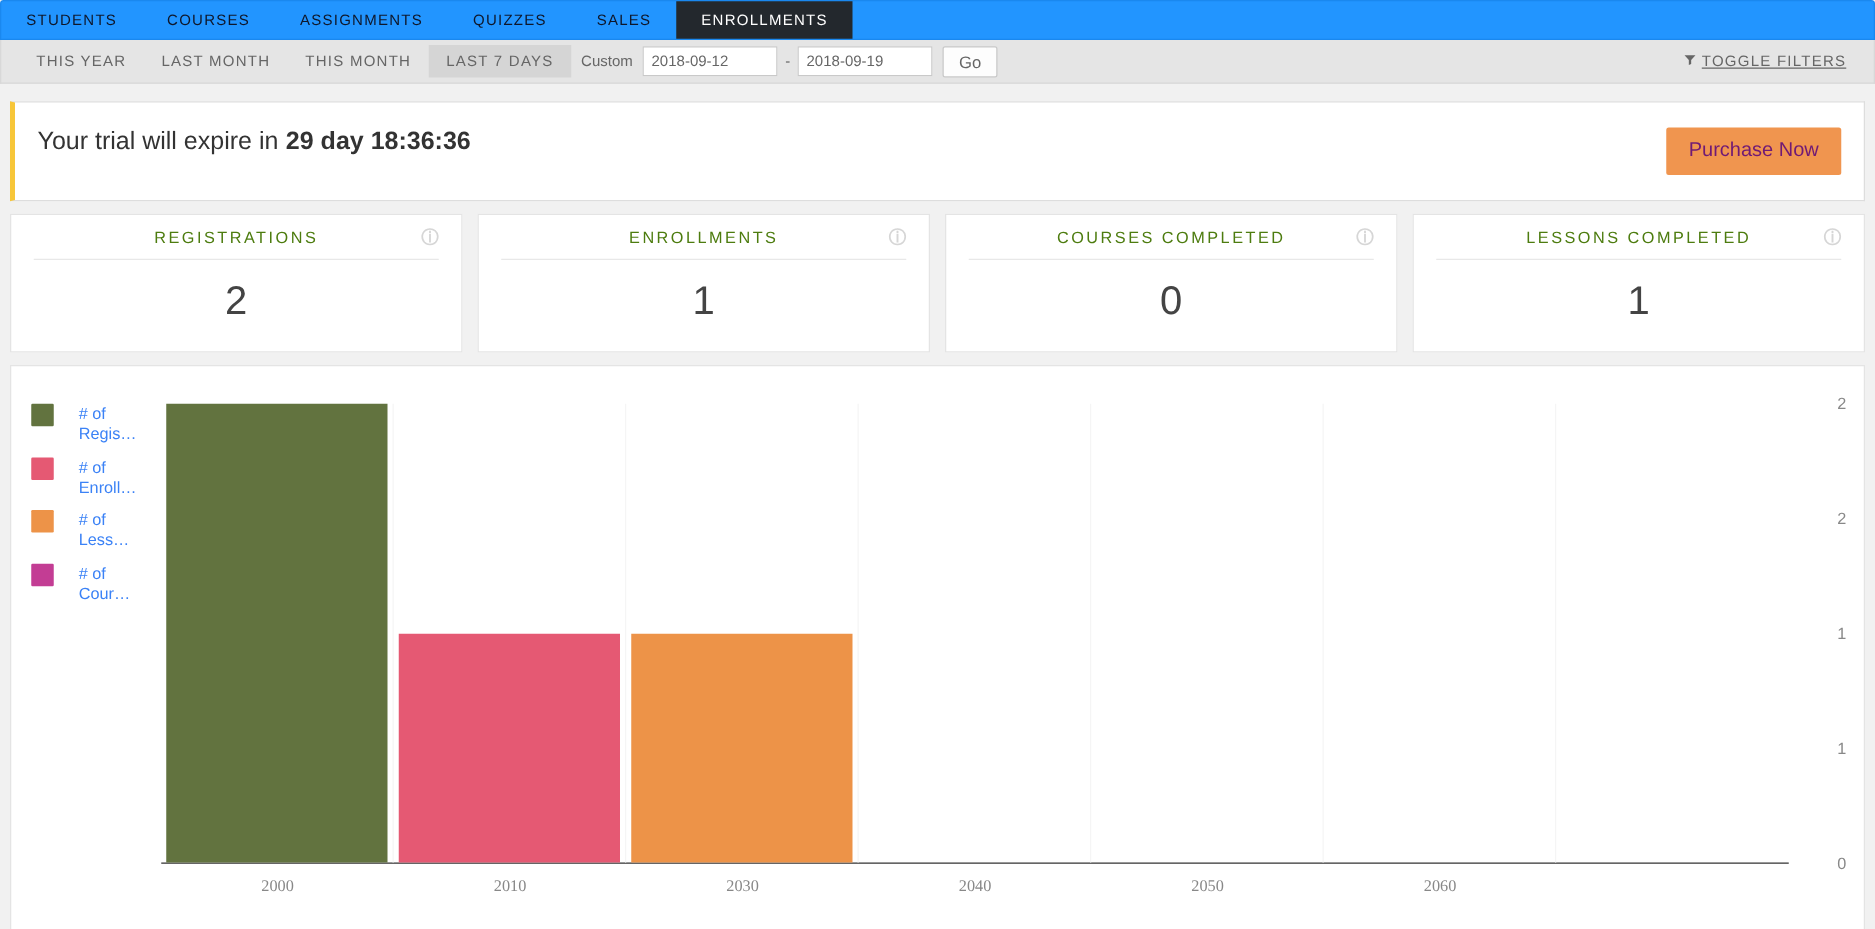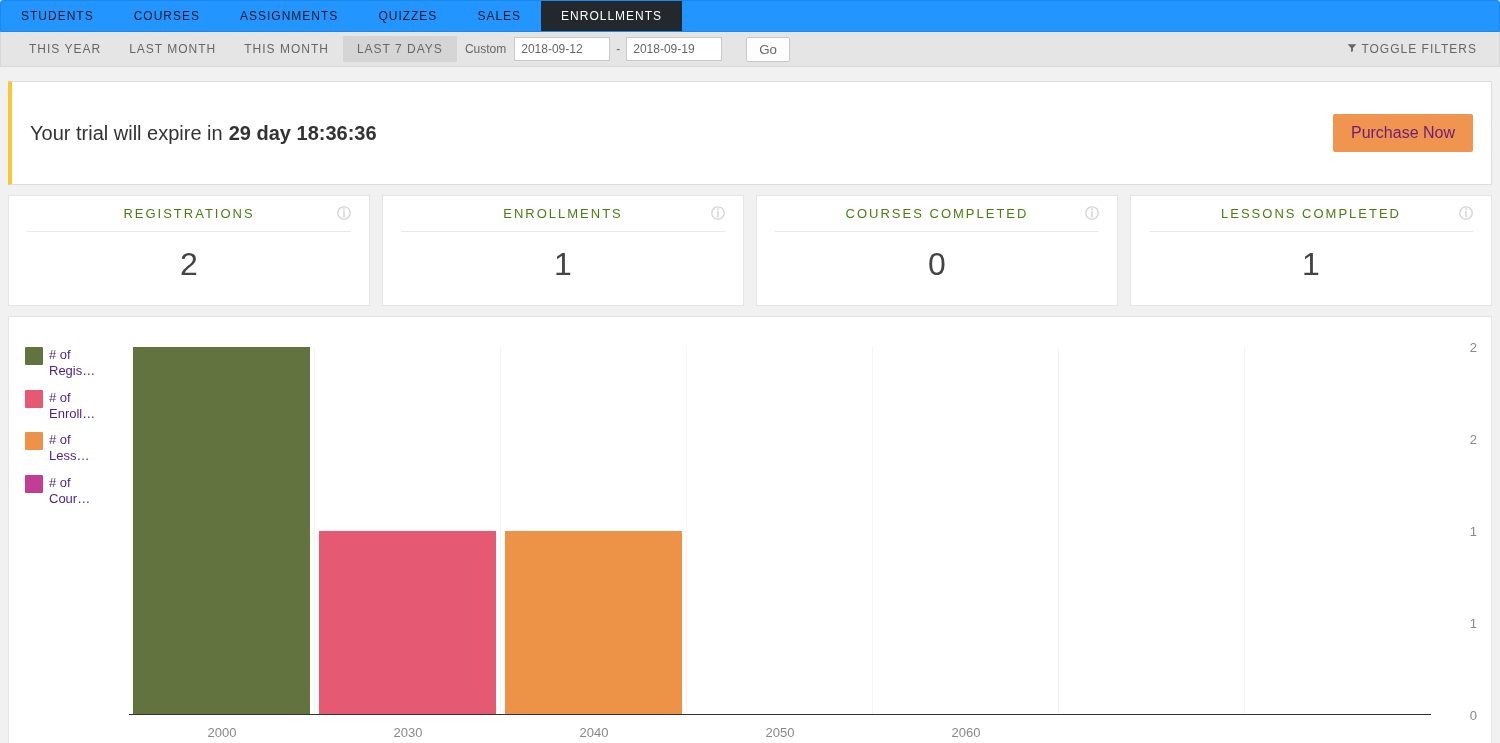--- a/index.html
+++ b/index.html
@@ -51,56 +51,57 @@
   }
   .sub-bar .custom-label {
     padding: 6px 8px;
   }
   .sub-bar input.date {
     font-size: 12px;
     color: #666;
     border: 1px solid #c9c9c9;
     background: #fff;
     padding: 4px 6px;
-    width: 96px;
+    width: 108px;
   }
   .sub-bar .tilde { padding: 0 6px; }
   .sub-bar .go-btn {
     border: 1px solid #c9c9c9;
     background: #fdfdfd;
     padding: 4px 12px;
-    margin-left: 24px;
+    margin-left: 8px;
     border-radius: 2px;
     cursor: pointer;
     color: #666;
   }
   .sub-bar .spacer { flex: 1; }
   .sub-bar .toggle-filters {
     display: flex;
     align-items: flex-start;
     gap: 4px;
     letter-spacing: 1px;
     cursor: pointer;
     padding-right: 8px;
+    text-decoration: underline;
   }
   .funnel-icon {
     width: 10px; height: 10px;
     display: inline-block;
   }
   .funnel-icon svg { width: 10px; height: 10px; fill: #666; }
 
   
   .trial-banner {
     display: flex;
-    align-items: center;
+    align-items: flex-start;
     background: #fff;
     border: 1px solid #ddd;
     border-left: 4px solid #f7c639;
     margin: 14px 8px 0 8px;
-    padding: 32px 18px;
+    padding: 20px 18px;
     font-size: 20px;
     color: #333;
   }
   .trial-banner .bold { font-weight: 600; padding-left: 6px; }
   .trial-banner .spacer { flex: 1; }
   .trial-banner .purchase-btn {
     background: #f0954f;
     color: #701a75;
     border: none;
     padding: 10px 18px;
@@ -161,24 +162,24 @@
     display: flex;
     height: 100%;
   }
   .legend {
     width: 110px;
     padding-left: 6px;
   }
   .legend-item {
     display: flex;
     align-items: flex-start;
-    gap: 6px;
+    gap: 20px;
     margin-bottom: 10px;
     font-size: 13px;
-    color: #4c1d95;
+    color: #3b82f6;
     cursor: pointer;
   }
   .legend-item .sw {
     width: 18px; height: 18px;
     flex: 0 0 18px;
     border-radius: 1px;
   }
   .legend-item .lab {
     line-height: 1.25;
     white-space: pre;
@@ -211,20 +212,21 @@
     text-align: left;
     font-size: 13px;
     color: #888;
     position: relative;
   }
   .x-tick-inner {
     position: absolute;
     left: 50%;
     transform: translateX(-50%);
     top: 6px;
+    font-family: Liberation Serif, serif;
   }
   .y-axis {
     position: absolute;
     right: 0; top: 0;
     bottom: 32px;
     width: 46px;
   }
   .y-tick {
     position: absolute;
     right: 4px;
@@ -383,20 +385,23 @@
           <div class="y-tick" style="top: 50%;">1</div>
           <div class="y-tick" style="top: 75%;">1</div>
           <div class="y-tick" style="top: 100%;">0</div>
         </div>
 
       <div class="x-axis" id="x-axis">
           <div class="x-tick">
             <span class="x-tick-inner">2000</span>
           </div>
           <div class="x-tick">
+            <span class="x-tick-inner">2010</span>
+          </div>
+          <div class="x-tick">
             <span class="x-tick-inner">2030</span>
           </div>
           <div class="x-tick">
             <span class="x-tick-inner">2040</span>
           </div>
           <div class="x-tick">
             <span class="x-tick-inner">2050</span>
           </div>
           <div class="x-tick">
             <span class="x-tick-inner">2060</span>

